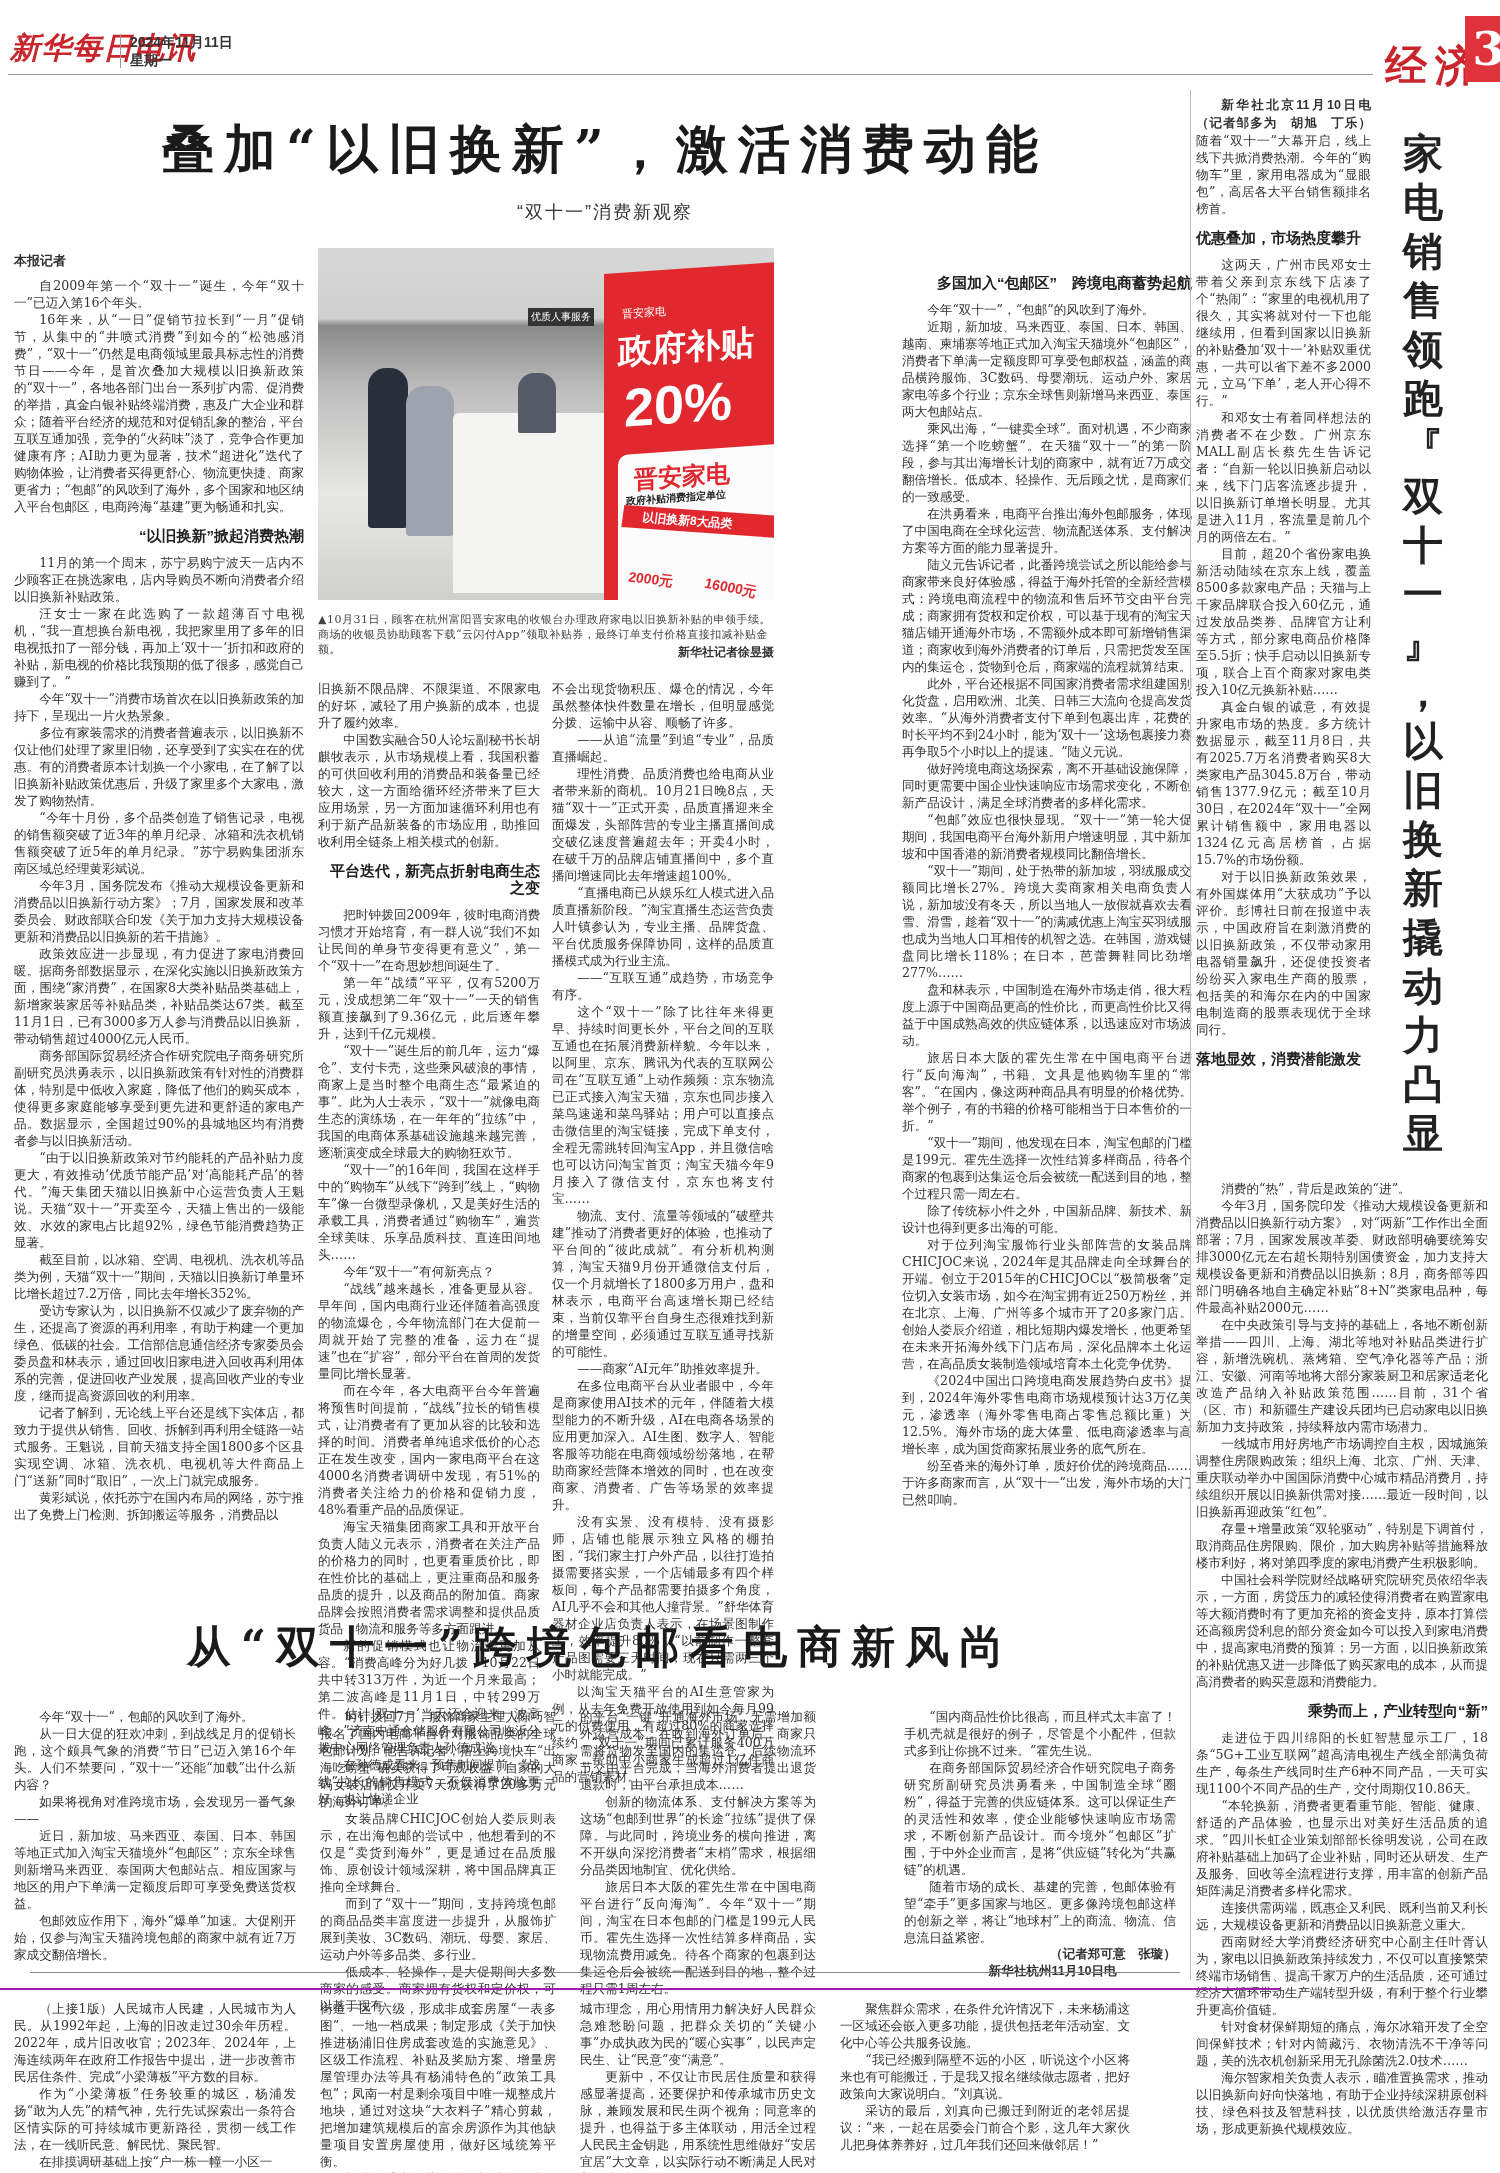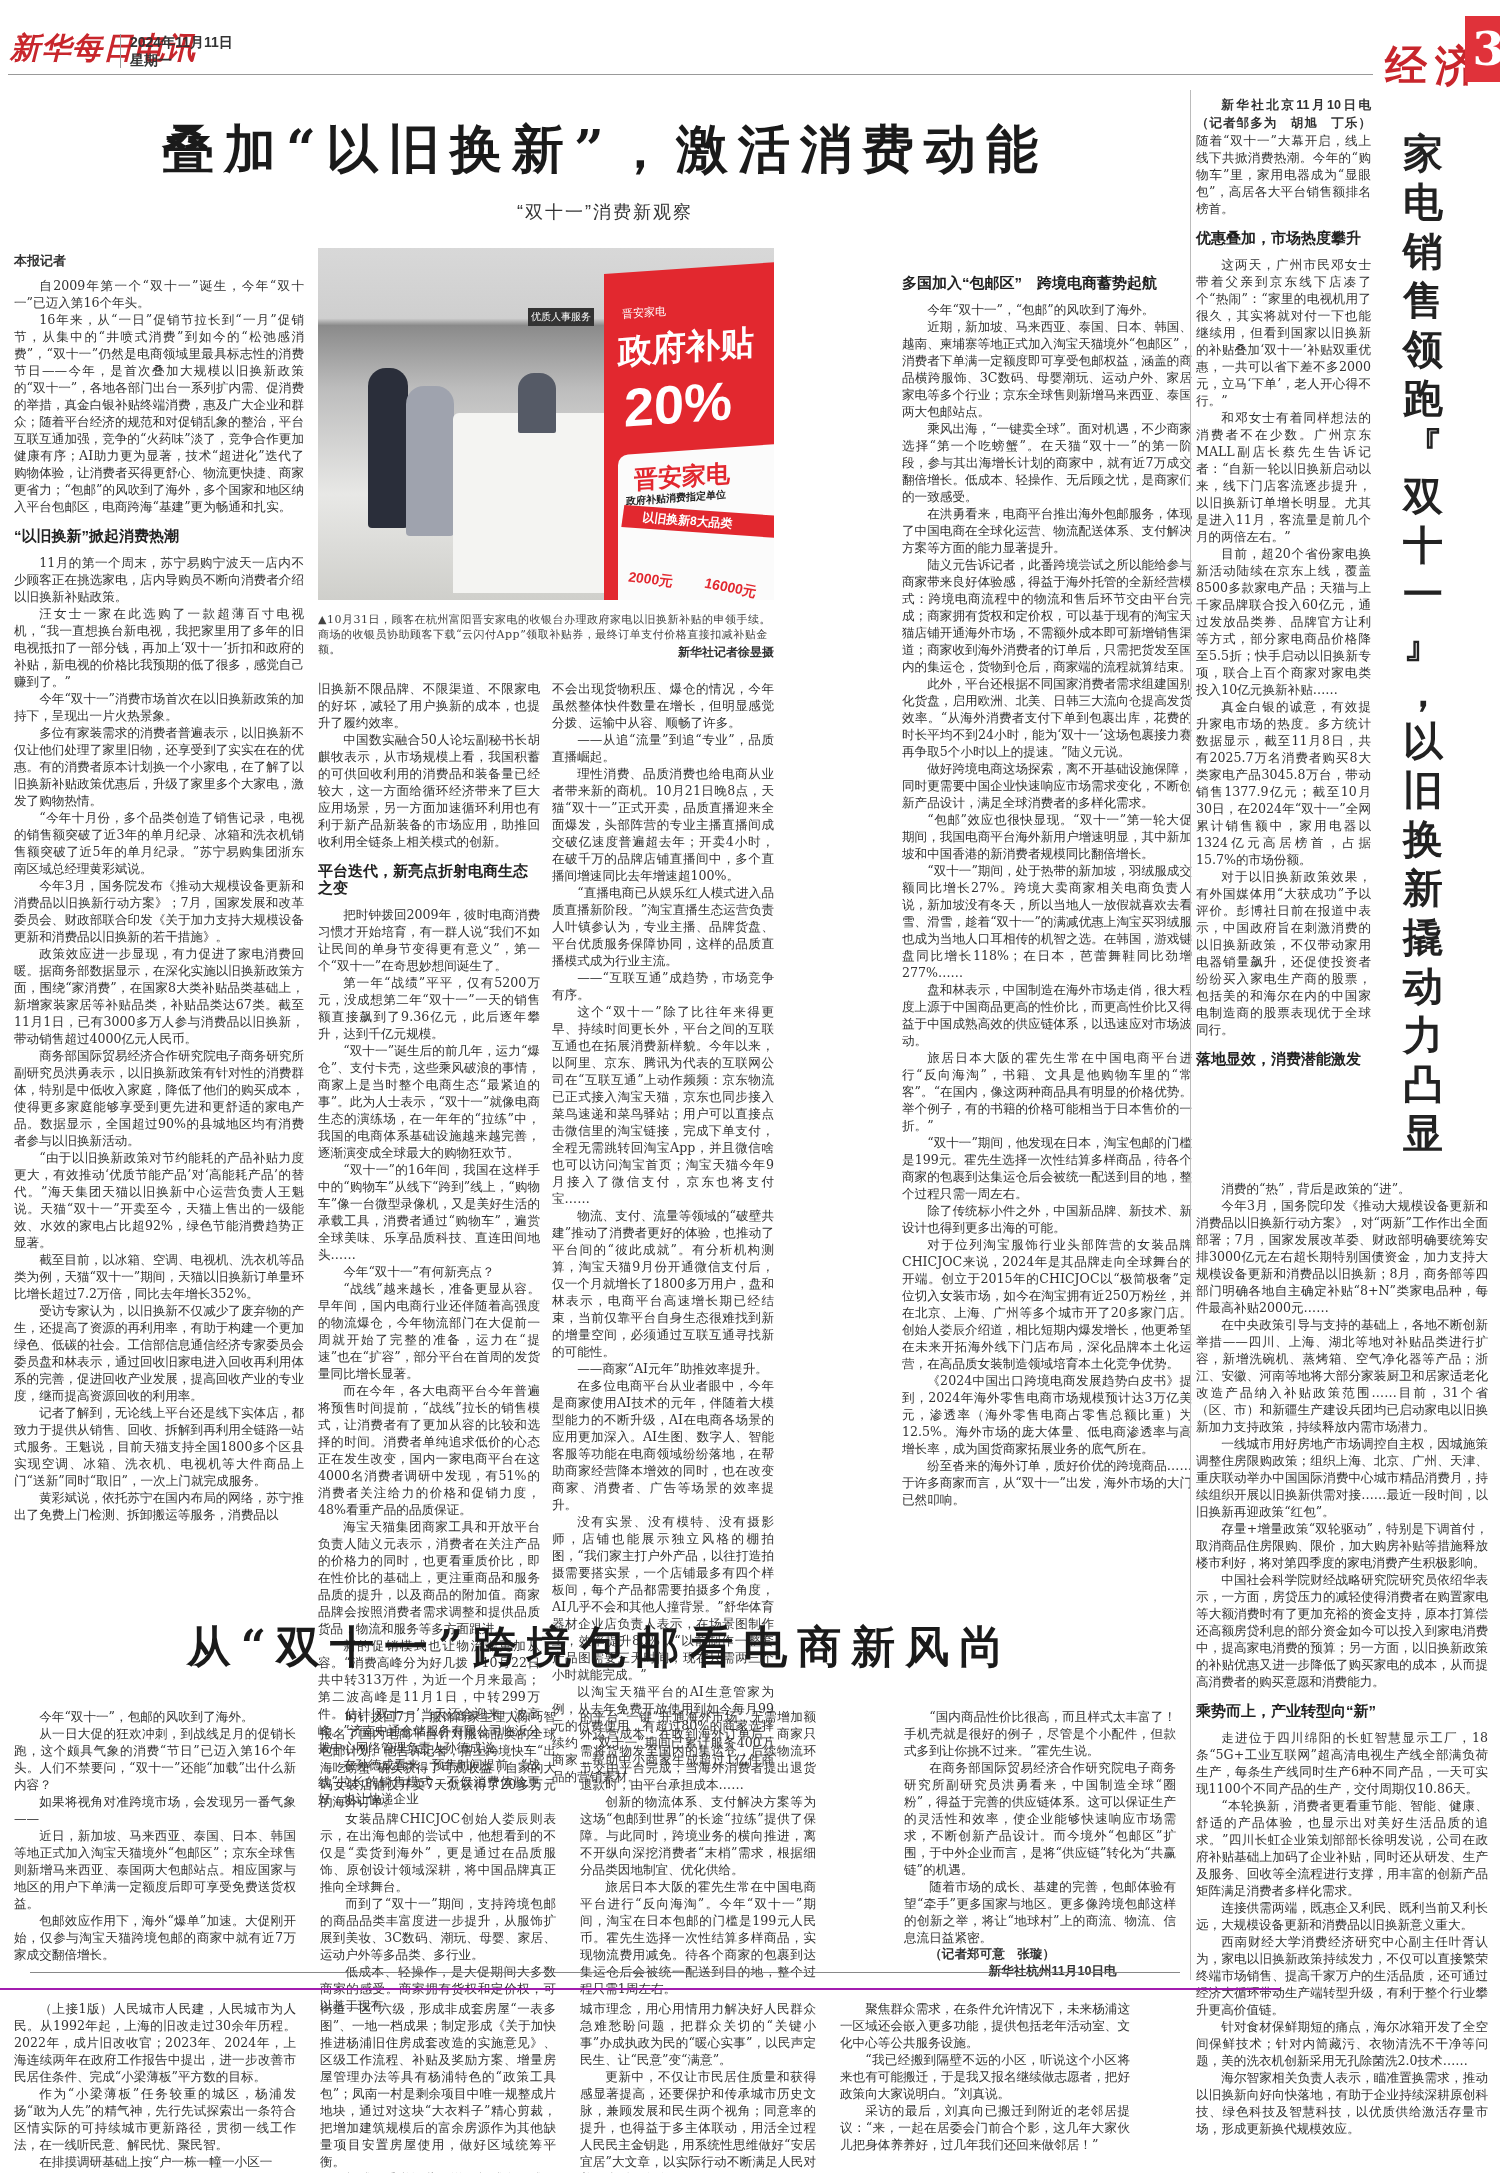--- a/index.html
+++ b/index.html
@@ -13,21 +13,21 @@
   .mast-rule { position: absolute; left: 8px; top: 74px; width: 1365px; height: 1px; background: #999; }
   .mast-section { position: absolute; left: 1385px; top: 38px; font-size: 42px; color: #c8262c; font-weight: bold; letter-spacing: 8px; }
   .mast-page { position: absolute; left: 1465px; top: 16px; width: 47px; height: 66px; background: #e0323a; color: #fff; font-size: 46px; font-weight: bold; text-align: center; line-height: 66px; font-family: "DejaVu Serif", serif; }
 
   .headline { position: absolute; left: 105px; top: 115px; width: 1000px; text-align: center; font-size: 52px; font-weight: bold; letter-spacing: 10px; color: #1a1a1a; }
   .subhead { position: absolute; left: 105px; top: 200px; width: 1000px; text-align: center; font-family: "Liberation Sans", sans-serif; font-size: 18px; color: #333; letter-spacing: 2px; }
 
   .col { position: absolute; font-size: 12.6px; line-height: 17px; text-align: justify; color: #333; }
   .col p { text-indent: 2em; }
   .byline { font-family: "Liberation Sans", sans-serif; font-weight: bold; font-size: 13px; margin-bottom: 8px; text-indent: 0 !important; }
-  .subtitle { font-family: "Liberation Sans", sans-serif; font-weight: bold; font-size: 15px; text-align: left; margin: 12px 0 10px; text-indent: 0 !important; color: #222; }
+  .subtitle { font-family: "Liberation Sans", sans-serif; font-weight: bold; font-size: 15px; text-align: right; margin: 12px 0 10px; text-indent: 0 !important; color: #222; }
   .dateline { font-family: "Liberation Sans", sans-serif; font-weight: bold; }
 
   .photo { position: absolute; left: 318px; top: 248px; width: 456px; height: 352px; overflow: hidden; background: linear-gradient(180deg, #d8d8d8 0%, #cfcfcf 20%, #8a8a8a 22%, #bdbdbd 40%, #e8e8e6 70%, #cfcfcb 100%); }
   .photo .counter { position: absolute; left: 135px; top: 165px; width: 160px; height: 180px; background: #f4f4f2; border-radius: 6px 6px 0 0; }
   .photo .person1 { position: absolute; left: 50px; top: 120px; width: 40px; height: 160px; background: #2a2e3a; border-radius: 18px 18px 4px 4px; }
   .photo .person2 { position: absolute; left: 88px; top: 138px; width: 48px; height: 150px; background: #9fa3ae; border-radius: 18px 18px 4px 4px; }
   .photo .clerk { position: absolute; left: 200px; top: 125px; width: 38px; height: 60px; background: #555a66; border-radius: 16px 16px 2px 2px; }
   .photo .sign { position: absolute; left: 286px; top: 20px; width: 175px; height: 340px; background: #e2282f; transform: skewY(-4deg); }
   .photo .sign-brand { position: absolute; left: 18px; top: 34px; font-family: "Liberation Sans", sans-serif; font-size: 11px; color: #fff; }
   .photo .sign-title { position: absolute; left: 14px; top: 56px; font-family: "Liberation Sans", sans-serif; font-size: 34px; font-weight: bold; color: #fff; white-space: nowrap; }
@@ -232,21 +232,21 @@
 </div>
 <div class="col" style="left:580px; top:1708px; width:236px;">
   <p style="text-indent:0">的平台“一键”开通海外市场，无需增加额外运营成本；在收到海外订单后，商家只需将货物发至国内的集运仓，后续物流环节交由平台完成；当海外消费者提出退货退款时，由平台承担成本……</p>
   <p>创新的物流体系、支付解决方案等为这场“包邮到世界”的长途“拉练”提供了保障。与此同时，跨境业务的横向推进，离不开纵向深挖消费者“末梢”需求，根据细分品类因地制宜、优化供给。</p>
   <p>旅居日本大阪的霍先生常在中国电商平台进行“反向海淘”。今年“双十一”期间，淘宝在日本包邮的门槛是199元人民币。霍先生选择一次性结算多样商品，实现物流费用减免。待各个商家的包裹到达集运仓后会被统一配送到目的地，整个过程只需1周左右。</p>
 </div>
 <div class="col" style="left:904px; top:1708px; width:272px;">
   <p>“国内商品性价比很高，而且样式太丰富了！手机壳就是很好的例子，尽管是个小配件，但款式多到让你挑不过来。”霍先生说。</p>
   <p>在商务部国际贸易经济合作研究院电子商务研究所副研究员洪勇看来，中国制造全球“圈粉”，得益于完善的供应链体系。这可以保证生产的灵活性和效率，使企业能够快速响应市场需求，不断创新产品设计。而今境外“包邮区”扩围，于中外企业而言，是将“供应链”转化为“共赢链”的机遇。</p>
   <p>随着市场的成长、基建的完善，包邮体验有望“牵手”更多国家与地区。更多像跨境包邮这样的创新之举，将让“地球村”上的商流、物流、信息流日益紧密。</p>
-  <p style="" class="dateline">（记者郑可意　张璇）</p>
+  <p style="text-align:right" class="dateline">（记者郑可意　张璇）</p>
   <p style="text-align:center" class="dateline">新华社杭州11月10日电</p>
 </div>
 
 <div class="hrule" style="left:30px; top:1972px; width:1150px;"></div>
 
 <div class="bottom-frame">
   <div class="col" style="left:14px; top:10px; width:282px;">
     <p>（上接1版）人民城市人民建，人民城市为人民。从1992年起，上海的旧改走过30余年历程。2022年，成片旧改收官；2023年、2024年，上海连续两年在政府工作报告中提出，进一步改善市民居住条件、完成“小梁薄板”平方数的目标。</p>
     <p>作为“小梁薄板”任务较重的城区，杨浦发扬“敢为人先”的精气神，先行先试探索出一条符合区情实际的可持续城市更新路径，贯彻一线工作法，在一线听民意、解民忧、聚民智。</p>
     <p>在排摸调研基础上按“户一栋一幢一小区一</p>

